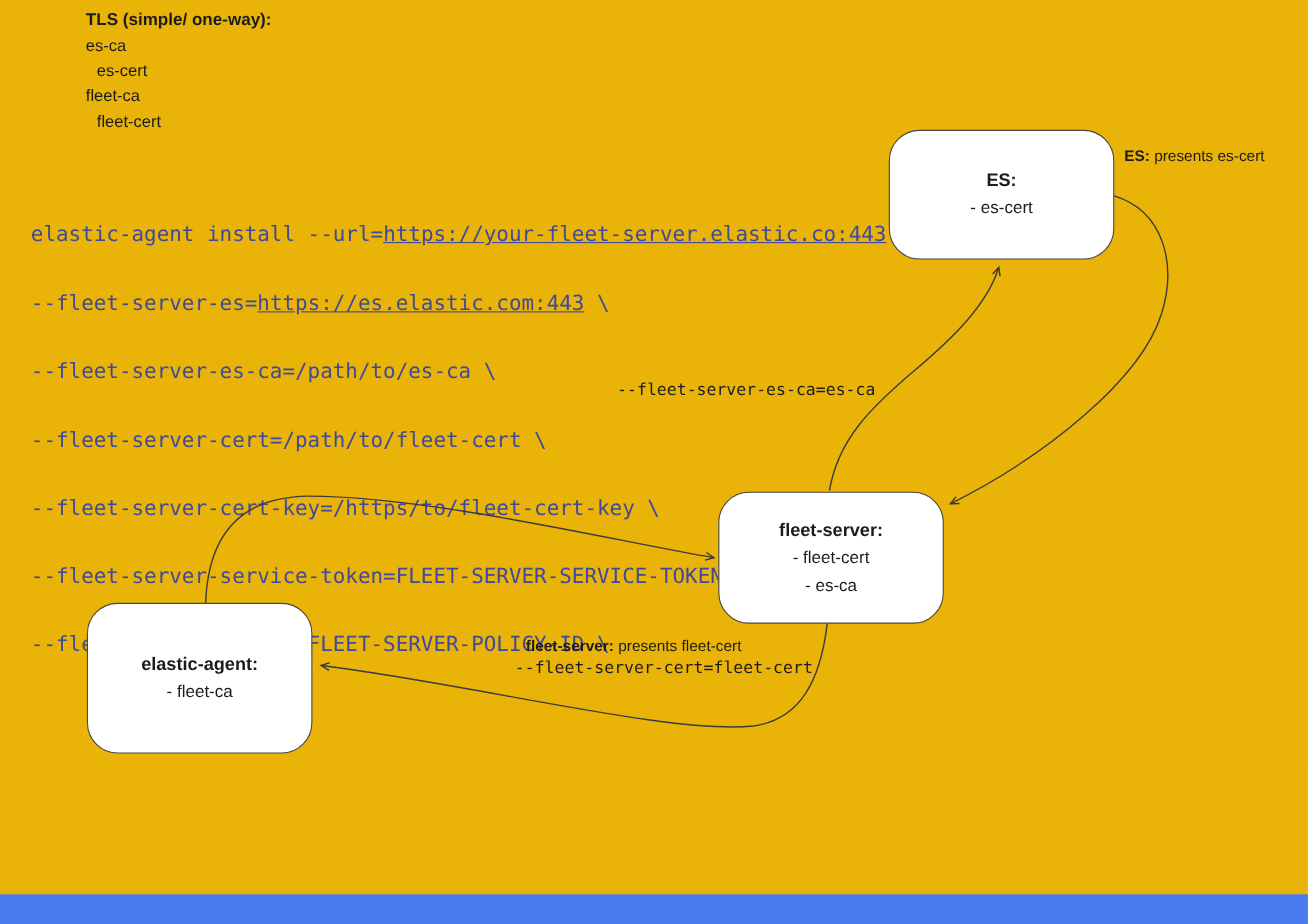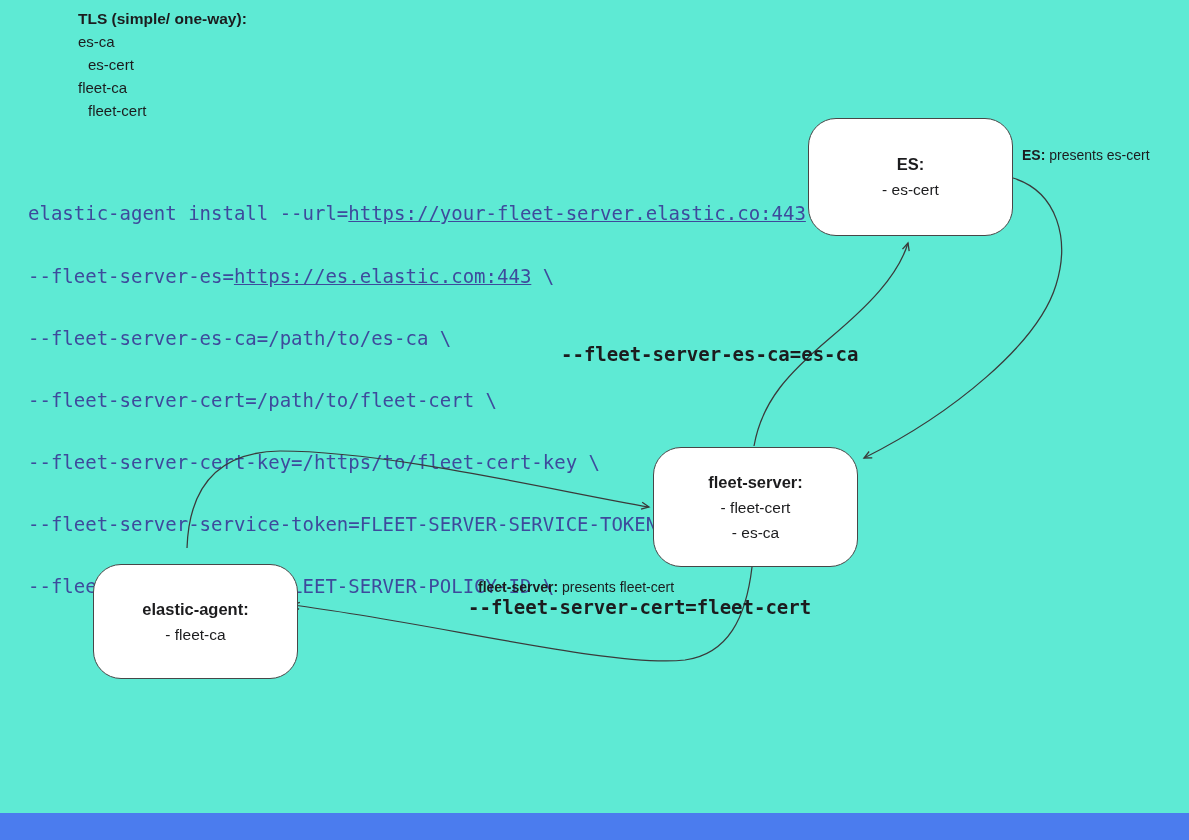--- a/index.html
+++ b/index.html
@@ -1,21 +1,21 @@
 <!DOCTYPE html>
 <html><head>
 <meta charset="utf-8">
 <style>
   * { margin: 0; padding: 0; box-sizing: border-box; }
   html, body { background: #ffffff; }
   .canvas {
     position: relative;
     width: 1189px;
     height: 840px;
-    background: #5eead4;
+    background: #eab308;
     overflow: hidden;
     font-family: "Liberation Sans", sans-serif;
     color: #1c1c1e;
   }
   
   .legend { position: absolute; left: 78px; top: 7px; font-size: 15px; line-height: 23px; }
   .legend .title { font-weight: 700; font-size: 15.5px; }
   .legend .indent { padding-left: 10px; }
   
   .command {
@@ -36,30 +36,29 @@
     border: 1.6px solid #474747;
     border-radius: 28px;
     display: flex; flex-direction: column;
     align-items: center; justify-content: center;
     text-align: center;
     font-size: 15.5px; line-height: 25px;
   }
   .node .node-title { font-weight: 700; font-size: 16.5px; }
   .node-es            { left: 808px; top: 118px; width: 205px; height: 118px; }
   .node-fleet-server  { left: 653px; top: 447px; width: 205px; height: 120px; }
-  .node-elastic-agent { left:  93px; top: 548px; width: 205px; height: 115px; margin-top: 16px; }
+  .node-elastic-agent { left:  79px; top: 548px; width: 205px; height: 137px; }
   
   .edge-label { position: absolute; font-size: 14px; line-height: 19px; white-space: nowrap; }
   .edge-label b { font-weight: 700; }
   .edge-label .mono {
     font-family: "DejaVu Sans Mono", monospace;
-    font-size: 19px;
-    font-weight: bold;
+    font-size: 15px;
   }
-  .lbl-es-presents     { left: 1022px; top: 146px; }
+  .lbl-es-presents     { left: 1022px; top: 132px; }
   .lbl-fleet-validates { left: 543px;  top: 345px; }
   .lbl-fleet-validates .mono { margin-left: 18px; }
   .lbl-agent-validates { left: 190px;  top: 502px; }
   .lbl-agent-validates .line1 { padding-left: 13px; }
   .lbl-fleet-presents  { left: 468px;  top: 577px; line-height: 20px; }
   .lbl-fleet-presents .line1 { padding-left: 10px; }
   
   .bottom-bar {
     position: absolute; left: 0; bottom: 0; width: 100%; height: 27px;
     background: var(--footer-color, #4b7cee);

